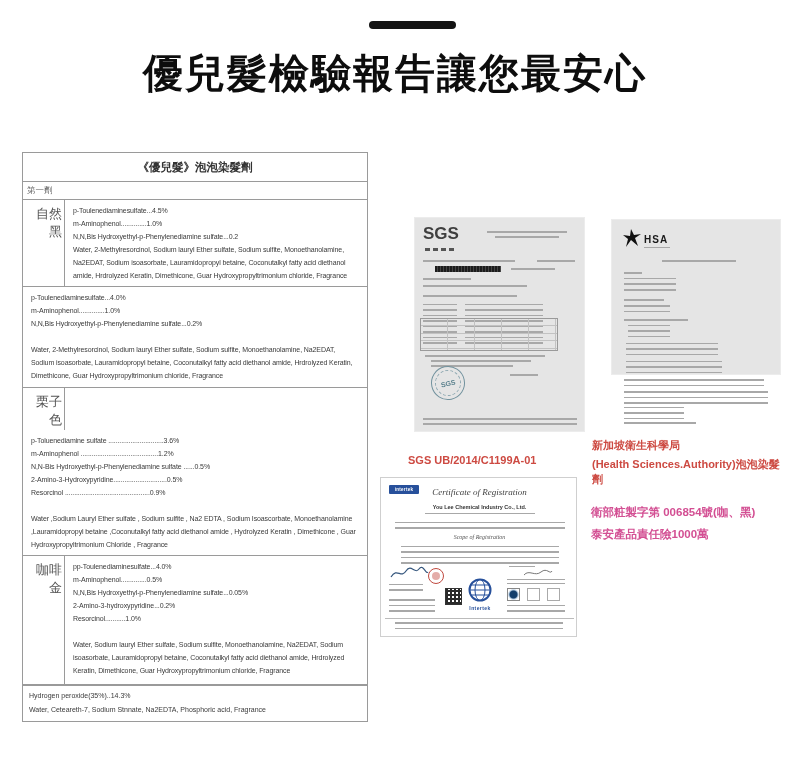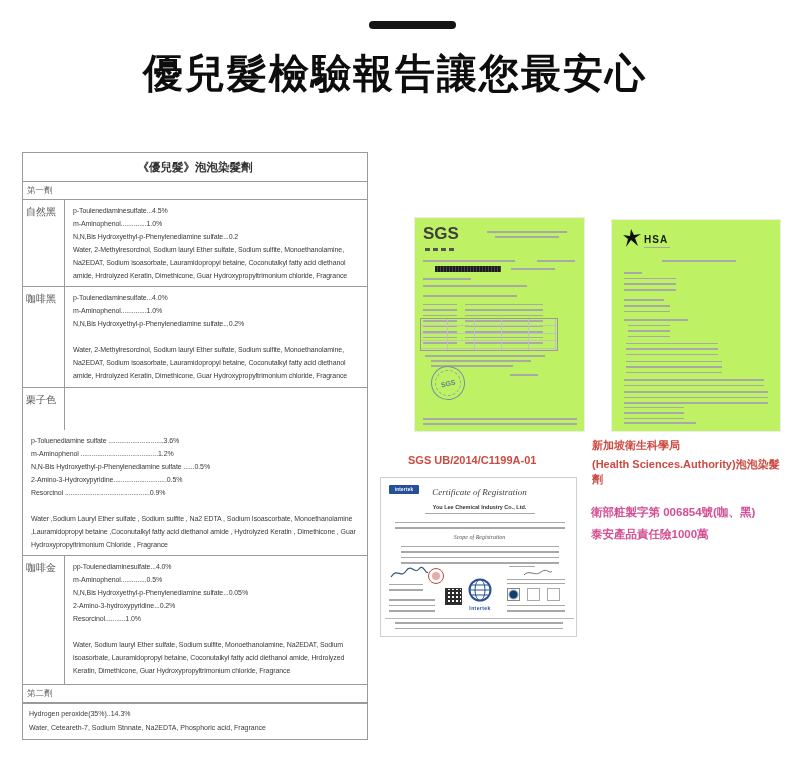--- a/index.html
+++ b/index.html
@@ -13,32 +13,32 @@
                 font-family:"Liberation Serif","DejaVu Serif",serif; font-weight:bold;
                 font-size:40px; letter-spacing:2px; color:#0d0d0d; }
 
   
   .ing-table { position:absolute; left:22px; top:152px; width:346px; border:1px solid #9a9a9a; background:#fff; }
   .t-header { border-bottom:1px solid #9a9a9a; text-align:center; font-weight:bold; font-size:11.5px;
               color:#333; padding:7px 0 6px; }
   .t-section { border-bottom:1px solid #9a9a9a; font-size:8.5px; color:#555; padding:3px 0 2px 4px; }
   .t-row { display:flex; border-bottom:1px solid #9a9a9a; }
   .t-row:last-child { border-bottom:none; }
-  .t-label { width:42px; flex:0 0 42px; border-right:1px solid #9a9a9a; font-size:10px; color:#555;
-             padding:5px 2px 0 3px; }
+  .t-label { width:42px; flex:0 0 42px; border-right:1px solid #9a9a9a; font-size:13px; color:#555;
+             padding:5px 2px 0 3px;text-align:right; }
   .t-content { flex:1; padding:4px 8px 4px 8px; font-size:7px; color:#3a3a3a; line-height:13px;
                letter-spacing:-0.1px; }
   .t-content .pct { white-space:nowrap; overflow:hidden; }
   .t-content .para { line-height:13px; }
   .gap13 { height:13px; }
   .t-plain { padding:3px 6px 4px 6px; font-size:7px; color:#3a3a3a; line-height:14px; }
   .mh84 { min-height:84px; } .mh101 { min-height:101px; } .mh115 { min-height:115px;flex-direction:column; } .mh129 { min-height:129px; }
 
   
-  .doc { position:absolute; background:#bef264; border:1px solid #ececec; }
+  .doc { position:absolute; background:#e5e5e5; border:1px solid #ececec; }
   .gl { position:absolute; background:#a8a8a8; height:1.5px; }
   .gp { position:absolute; background-image:repeating-linear-gradient(to bottom,#a8a8a8 0 1.5px, transparent 1.5px 5.5px); }
 
   
   .sgs-logo { position:absolute; left:8px; top:6px; font-size:17px; font-weight:800; color:#3f3f3f; letter-spacing:0; }
   .sgs-dashes { position:absolute; left:10px; top:30px; width:32px; height:3px;
                 background-image:repeating-linear-gradient(to right,#555 0 5px, transparent 5px 8px); }
   .barcode { position:absolute; left:20px; top:48px; width:66px; height:6px;
              background-image:repeating-linear-gradient(to right,#1c1c1c 0 2px, transparent 2px 3px); background-color:#444; }
   .sgs-table { position:absolute; left:5px; top:100px; width:138px; height:33px; border:1px solid #9a9a9a;
@@ -97,21 +97,20 @@
       <div class="t-label">自然黑</div>
       <div class="t-content">
         <div class="pct">p-Toulenediaminesulfate...4.5%</div>
         <div class="pct">m-Aminophenol..............1.0%</div>
         <div class="pct">N,N,Bis Hydroxyethyl-p-Phenylenediamine sulfate...0.2</div>
         <div class="para">Water, 2-Methylresorcinol, Sodium lauryl Ether sulfate, Sodium sulfite, Monoethanolamine, Na2EDAT, Sodium isoasorbate, Lauramidopropyl betaine, Coconutalkyl fatty acid diethanol amide, Hrdrolyzed Keratin, Dimethicone, Guar Hydroxypropyltrimonium chloride, Fragrance</div>
       </div>
     </div>
 
     <div class="t-row mh101">
-      <div class="t-label">咖啡黑</div>
       <div class="t-content">
         <div class="pct">p-Toulenediaminesulfate...4.0%</div>
         <div class="pct">m-Aminophenol..............1.0%</div>
         <div class="pct">N,N,Bis Hydroxyethyl-p-Phenylenediamine sulfate...0.2%</div>
         <div class="gap13"></div>
         <div class="para">Water, 2-Methylresorcinol, Sodium lauryl Ether sulfate, Sodium sulfite, Monoethanolamine, Na2EDAT, Sodium isoasorbate, Lauramidopropyl betaine, Coconutalkyl fatty acid diethanol amide, Hrdrolyzed Keratin, Dimethicone, Guar Hydroxypropyltrimonium chloride, Fragrance</div>
       </div>
     </div>
 
     <div class="t-row mh115">
@@ -133,21 +132,20 @@
         <div class="pct">pp-Toulenediaminesulfate...4.0%</div>
         <div class="pct">m-Aminophenol..............0.5%</div>
         <div class="pct">N,N,Bis Hydroxyethyl-p-Phenylenediamine sulfate...0.05%</div>
         <div class="pct">2-Amino-3-hydroxypyridine...0.2%</div>
         <div class="pct">Resorcinol...........1.0%</div>
         <div class="gap13"></div>
         <div class="para">Water, Sodium lauryl Ether sulfate, Sodium sulfite, Monoethanolamine, Na2EDAT, Sodium isoasorbate, Lauramidopropyl betaine, Coconutalkyl fatty acid diethanol amide, Hrdrolyzed Keratin, Dimethicone, Guar Hydroxypropyltrimonium chloride, Fragrance</div>
       </div>
     </div>
 
-    <div class="t-section" style="border-top:1px solid #9a9a9a; margin-top:-1px;">第二劑</div>
     <div class="t-plain" style="border-top:1px solid #9a9a9a;">
       <div>Hydrogen peroxide(35%)..14.3%</div>
       <div>Water, Ceteareth-7, Sodium Stnnate, Na2EDTA, Phosphoric acid, Fragrance</div>
     </div>
   </div>
 
   <div class="doc" style="left:414px; top:217px; width:171px; height:215px;">
     <div class="sgs-logo">SGS</div>
     <div class="gl" style="left:72px; top:13px; width:80px;"></div>
     <div class="gl" style="left:80px; top:18px; width:64px;"></div>
@@ -166,21 +164,21 @@
     <div class="gl" style="left:16px; top:142px; width:100px;"></div>
     <div class="gl" style="left:16px; top:147px; width:82px;"></div>
     <div class="sgs-stamp">
         <span>SGS</span>
       </div>
     <div class="gl" style="left:95px; top:156px; width:28px;"></div>
     <div class="gl" style="left:8px; top:200px; width:154px;"></div>
     <div class="gl" style="left:8px; top:205px; width:154px;"></div>
   </div>
 
-  <div class="doc" style="left:611px; top:219px; width:170px; height:213px;">
+  <div class="doc" style="left:611px; top:219px; width:170px; height:156px;">
     <div class="hsa-logo-wrap">
       <svg width="20" height="20" viewBox="0 0 20 20">
           <path fill="#111" d="M9 1 L12 7 L19 6 L13 10 L16 18 L9 12 L4 19 L6 11 L1 7 L8 8 Z"></path>
         </svg>
     </div>
     <div class="hsa-text">HSA</div>
     <div class="gl" style="left:32px; top:27px; width:26px; height:1px;"></div>
     <div class="gl" style="left:50px; top:40px; width:74px;"></div>
     <div class="gl" style="left:12px; top:52px; width:18px;"></div>
     <div class="gp" style="left:12px; top:58px; width:52px; height:16px;"></div>

